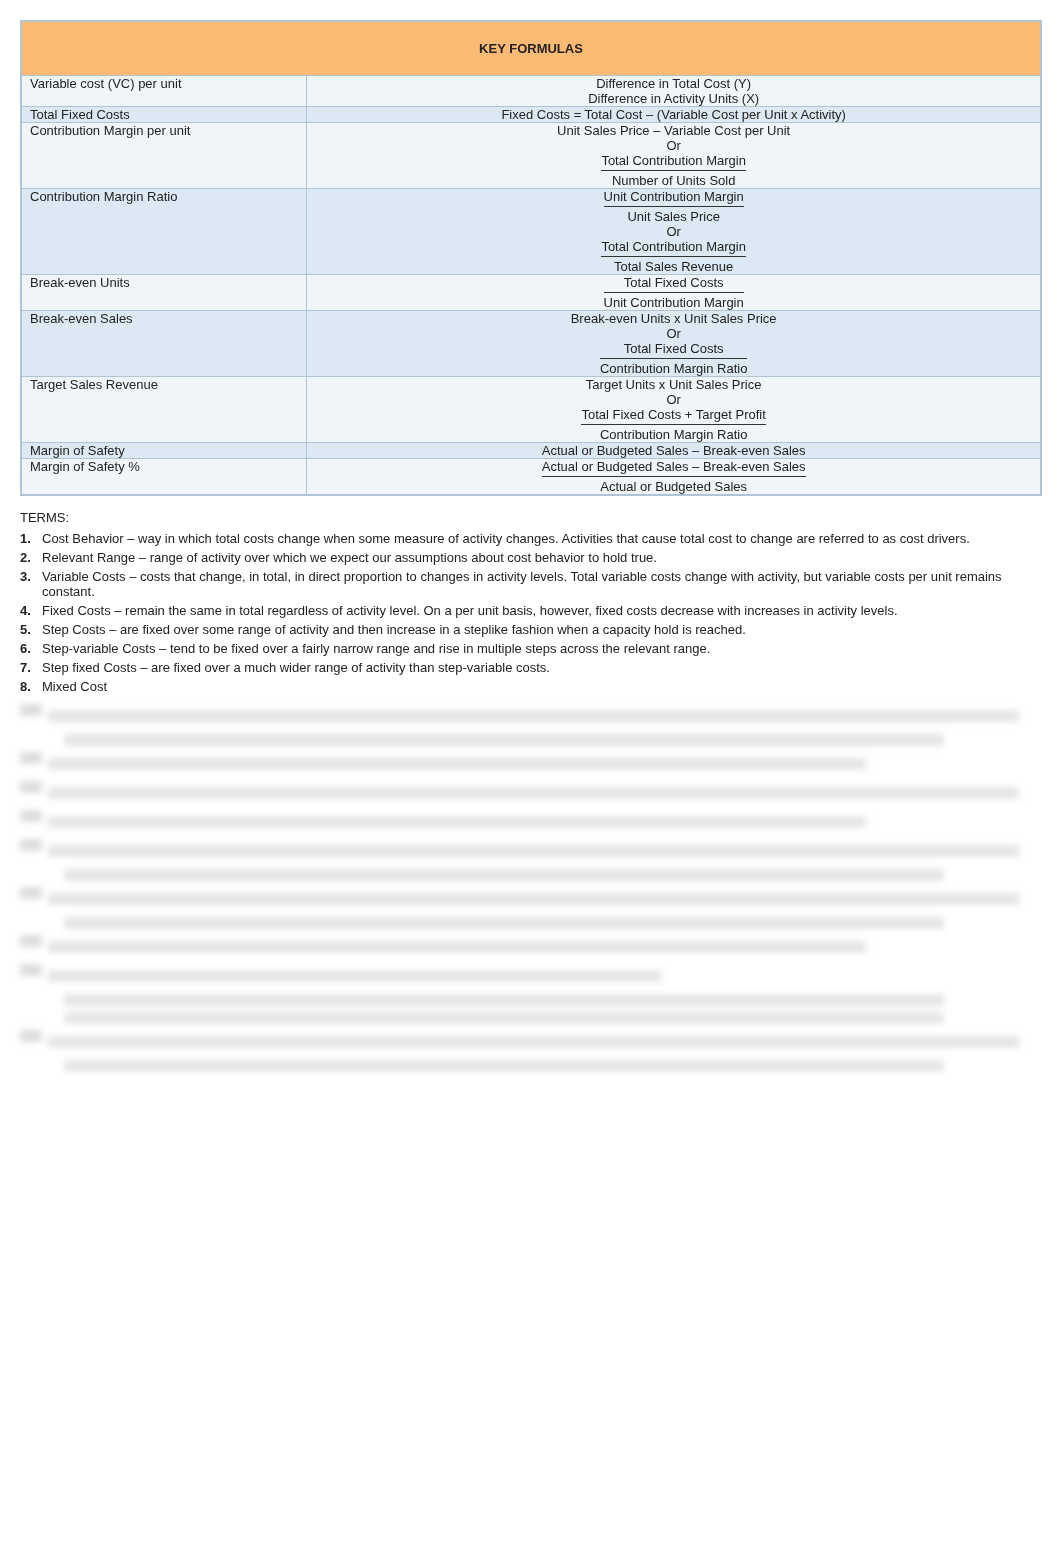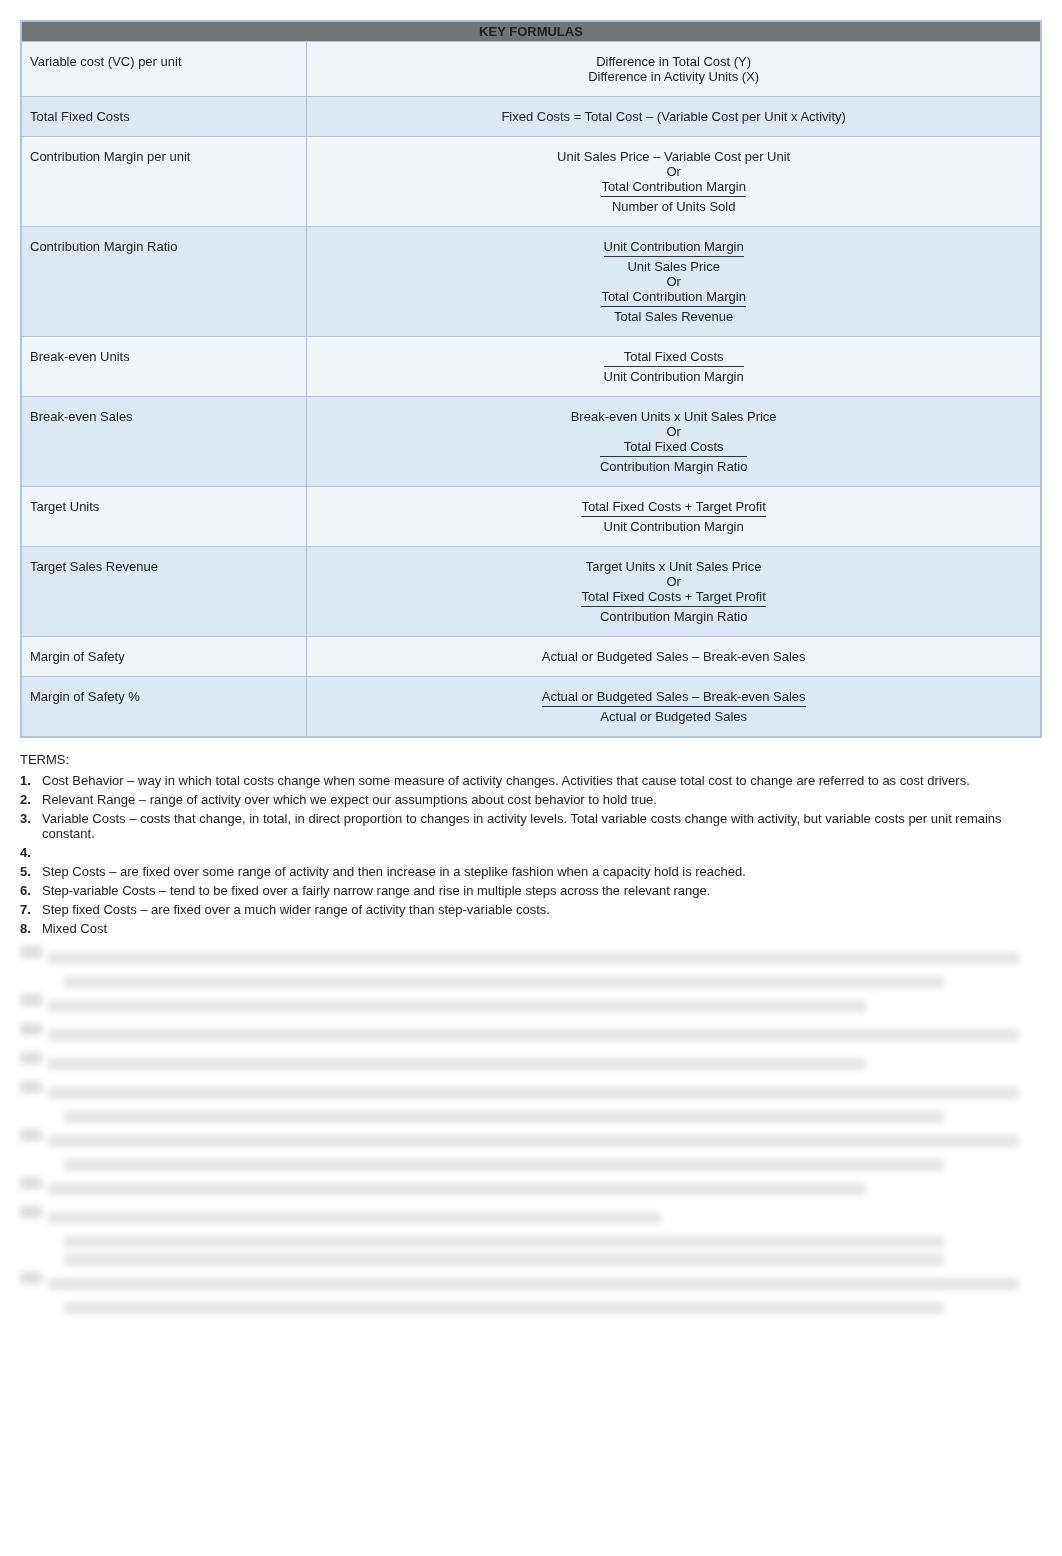--- a/index.html
+++ b/index.html
@@ -13,29 +13,29 @@
     .table-container {
       border: 1px solid #b0c4d8;
       border-collapse: collapse;
       width: 100%;
     }
     table {
       width: 100%;
       border-collapse: collapse;
     }
     table thead tr td {
-      background: #737373;
+      background: #fdba74;
       text-align: center;
       font-weight: bold;
-      padding: 2px 8px;
+      padding: 19px 8px;
       border: 1px solid #b0c4d8;
     }
     table tbody tr td {
       border: 1px solid #b0c4d8;
-      padding: 12px 8px;
+      padding: 0 8px;
       vertical-align: top;
     }
     table tbody tr:nth-child(odd) {
       background: #f0f5fa;
     }
     table tbody tr:nth-child(even) {
       background: #dce9f4;
     }
     .left-col {
       width: 28%;
@@ -128,24 +128,20 @@
         </tr>
         <tr>
           <td class="left-col">Break-even Units</td>
           <td class="right-col"><div style="display: inline-block; text-align: center;"><div>Total Fixed Costs</div><div style="border-top: 1px solid rgb(51, 51, 51); margin: 2px 0px;"></div><div>Unit Contribution Margin</div></div></td>
         </tr>
         <tr>
           <td class="left-col">Break-even Sales</td>
           <td class="right-col"><div>Break-even Units x Unit Sales Price</div><div>Or</div><div style="display: inline-block; text-align: center;"><div>Total Fixed Costs</div><div style="border-top: 1px solid rgb(51, 51, 51); margin: 2px 0px;"></div><div>Contribution Margin Ratio</div></div></td>
         </tr>
         <tr>
-          <td class="left-col">Target Units</td>
-          <td class="right-col"><div style="display: inline-block; text-align: center;"><div>Total Fixed Costs + Target Profit</div><div style="border-top: 1px solid rgb(51, 51, 51); margin: 2px 0px;"></div><div>Unit Contribution Margin</div></div></td>
-        </tr>
-        <tr>
           <td class="left-col">Target Sales Revenue</td>
           <td class="right-col"><div>Target Units x Unit Sales Price</div><div>Or</div><div style="display: inline-block; text-align: center;"><div>Total Fixed Costs + Target Profit</div><div style="border-top: 1px solid rgb(51, 51, 51); margin: 2px 0px;"></div><div>Contribution Margin Ratio</div></div></td>
         </tr>
         <tr>
           <td class="left-col">Margin of Safety</td>
           <td class="right-col">
             <div>Actual or Budgeted Sales – Break-even Sales</div>
           </td>
         </tr>
         <tr>
@@ -166,20 +162,21 @@
       <li>
         <span class="num">2.</span>
         <span>Relevant Range  – range of activity over which we expect our assumptions about cost behavior to hold true.</span>
       </li>
       <li>
         <span class="num">3.</span>
         <span>Variable Costs  – costs that change, in total, in direct proportion to changes in activity levels.  Total variable costs   change with activity, but variable costs per unit   remains constant.</span>
       </li>
       <li>
         <span class="num">4.</span>
+        <span>Fixed Costs – remain the same in total  regardless of activity level.  On a per unit  basis, however, fixed costs decrease with increases in activity levels.</span>
       </li>
       <li>
         <span class="num">5.</span>
         <span>Step Costs  – are fixed over some range of activity and then increase in a steplike fashion when a capacity hold is reached.</span>
       </li>
       <li>
         <span class="num">6.</span>
         <span>Step-variable Costs  – tend to be fixed over a fairly narrow range and rise in multiple steps across the relevant range.</span>
       </li>
       <li>

